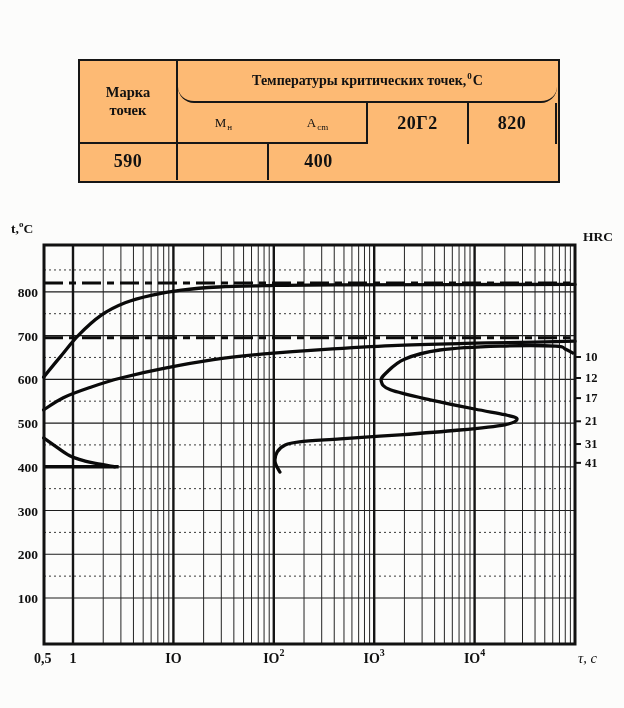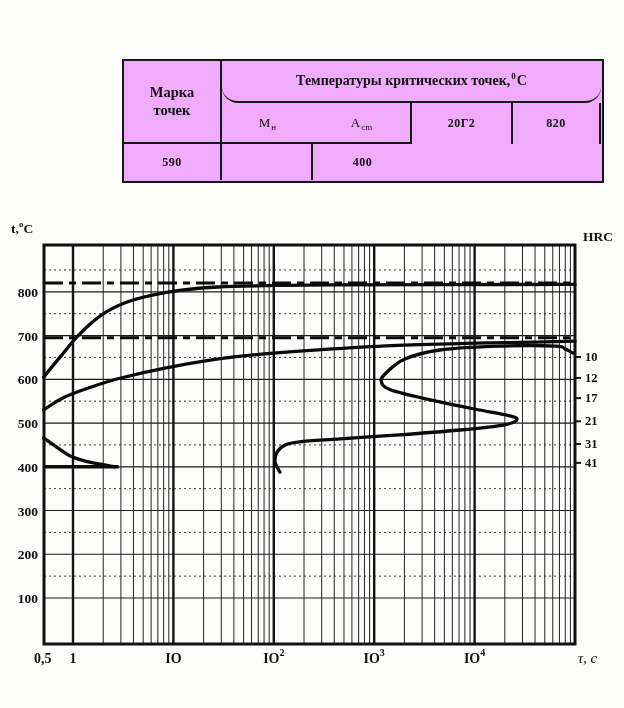--- a/index.html
+++ b/index.html
@@ -13,38 +13,37 @@
   #chart-svg{position:absolute;left:0;top:0;width:624px;height:708px;}
 
   
   .ttable{
     position:absolute;left:78px;top:59px;width:482px;height:124px;
     display:grid;
     grid-template-columns:98px 91px 99px 101px 88px;
     grid-template-rows:42px 41px 36px;
     border:2.5px solid #161616;
     box-sizing:border-box;
-    background:#f0abfc;
-    margin-left:44px;
+    background:#fdba74;
   }
   .ttable .cell{
     border-right:2px solid #161616;
     border-bottom:2px solid #161616;
     display:flex;align-items:center;justify-content:center;
     text-align:center;box-sizing:border-box;
     font-size:13px;line-height:1.2;
   }
   .cell.no-r{border-right:none;}
   .cell.no-b{border-bottom:none;}
   .cell.grade-h{
     grid-column:1/2;grid-row:1/3;
     flex-direction:column;font-weight:bold;font-size:14.5px;
   }
   .cell.span-h{grid-column:2/6;grid-row:1/2;font-weight:bold;font-size:14px;border-radius:16px;}
-  .cell.bold{font-weight:bold;font-size:12px;letter-spacing:.5px;}
+  .cell.bold{font-weight:bold;font-size:18px;letter-spacing:.5px;}
   .ttable sup{font-size:9px;vertical-align:super;line-height:0;margin:0 1px;}
   .ttable sub{font-size:9px;vertical-align:sub;line-height:0;margin-left:1px;}
 </style>
 </head>
 <body>
 
 <div id="page">
 
   <div class="ttable">
     <div class="cell grade-h">

